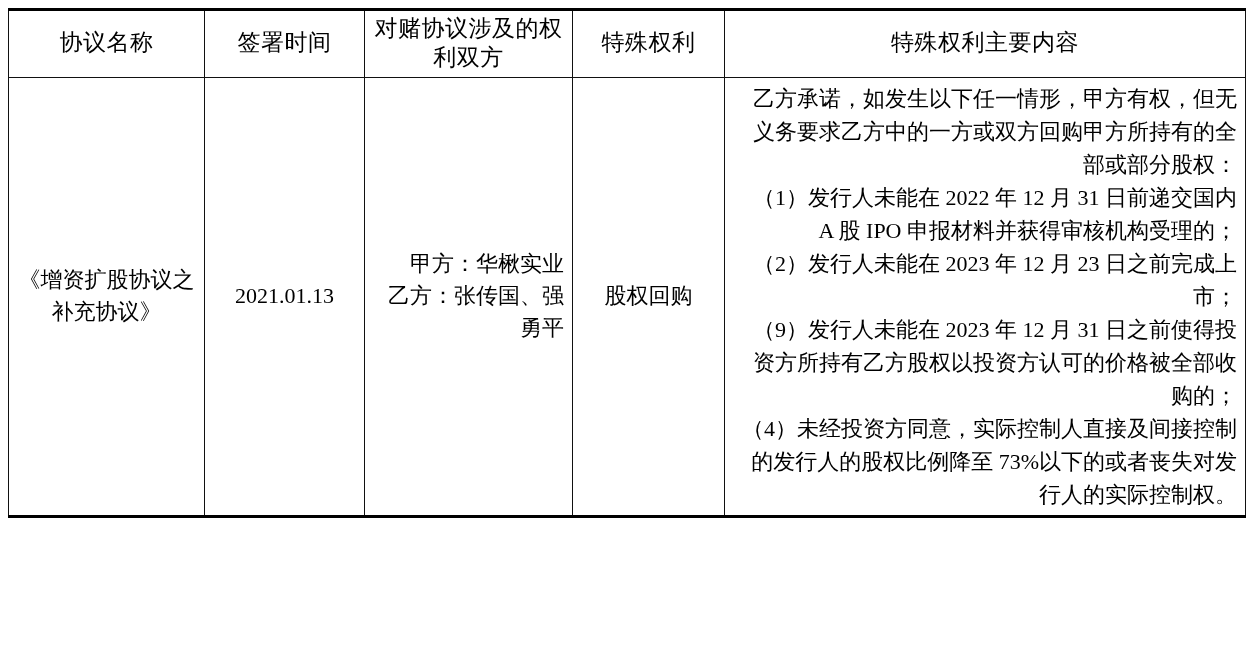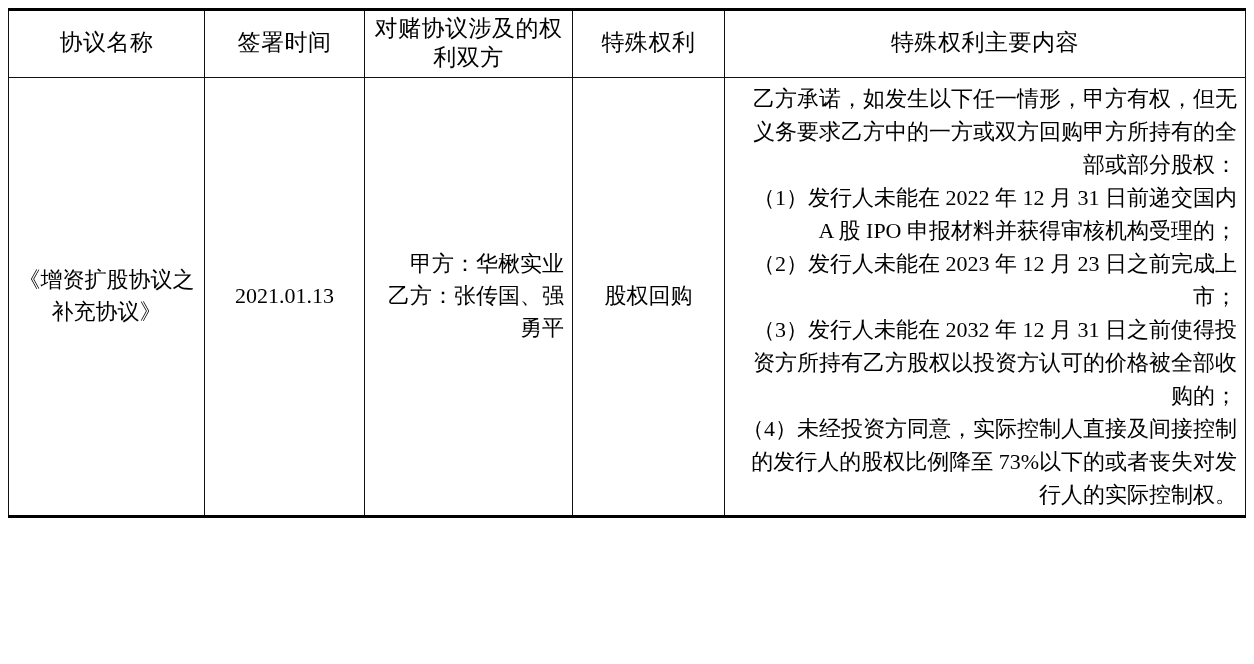--- a/index.html
+++ b/index.html
@@ -122,19 +122,19 @@
         <td class="cell cell-center">2021.01.13</td>
         <td class="cell cell-parties">
           <div>甲方：华楸实业</div>
           <div>乙方：张传国、强勇平</div>
         </td>
         <td class="cell cell-center">股权回购</td>
         <td class="cell-content">
           <p class="first">乙方承诺，如发生以下任一情形，甲方有权，但无义务要求乙方中的一方或双方回购甲方所持有的全部或部分股权：</p>
           <p>（1）发行人未能在 2022 年 12 月 31 日前递交国内 A 股 IPO 申报材料并获得审核机构受理的；</p>
           <p>（2）发行人未能在 2023 年 12 月 23 日之前完成上市；</p>
-          <p>（3）发行人未能在 2032 年 12 月 31 日之前使得投资方所持有乙方股权以投资方认可的价格被全部收购的；</p>
+          <p>（9）发行人未能在 2023 年 12 月 31 日之前使得投资方所持有乙方股权以投资方认可的价格被全部收购的；</p>
           <p>（4）未经投资方同意，实际控制人直接及间接控制的发行人的股权比例降至 73%以下的或者丧失对发行人的实际控制权。</p>
         </td>
       </tr>
     </tbody>
   </table>
 </div>
 
 </body></html>

